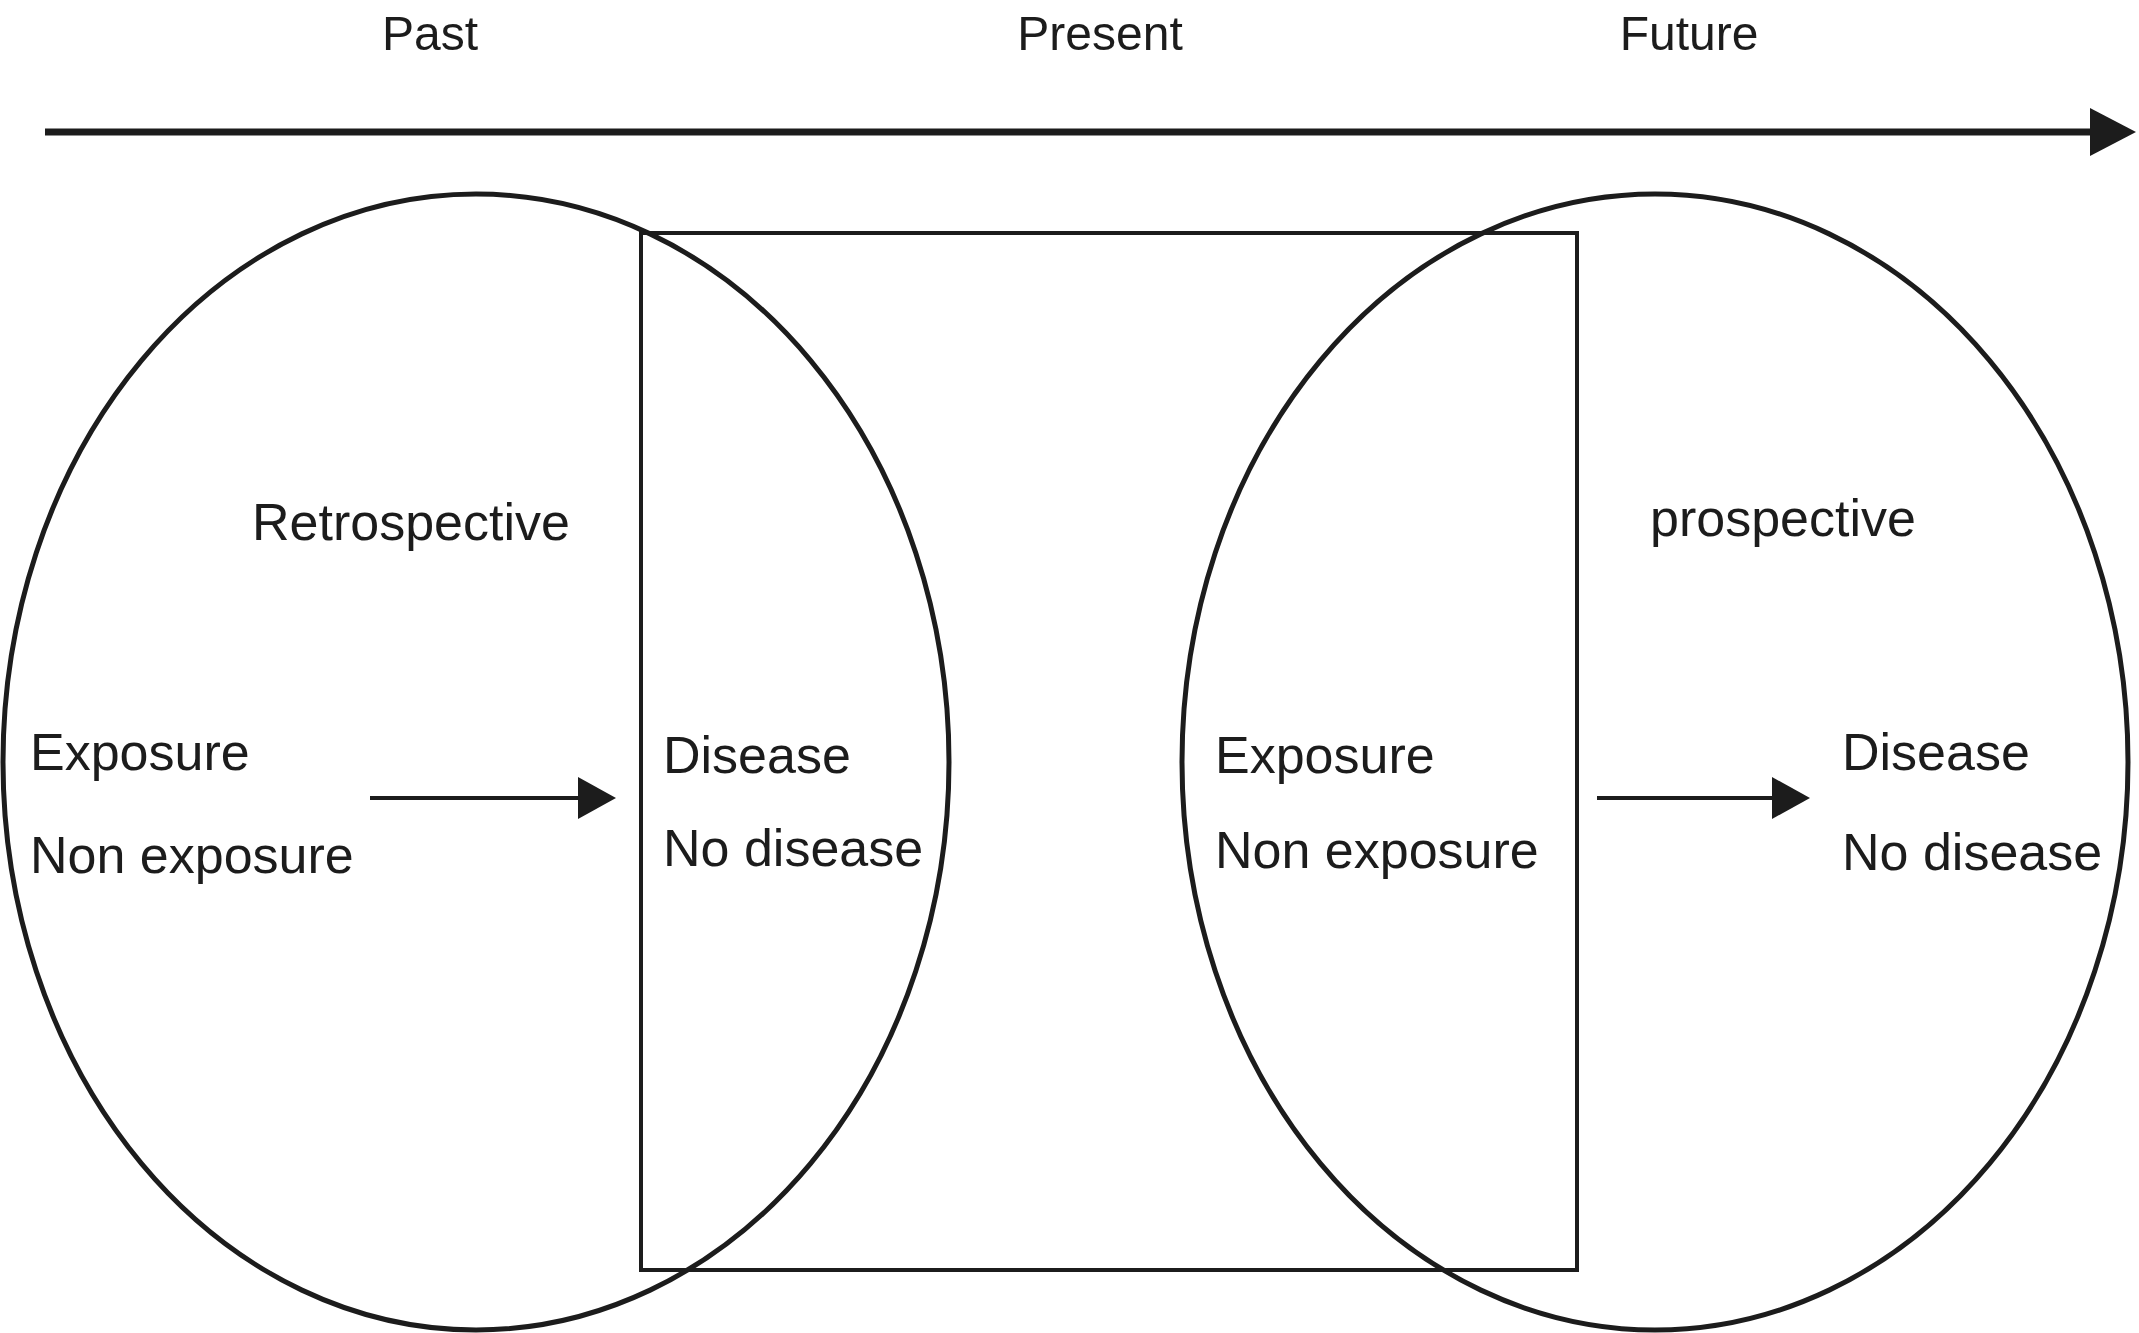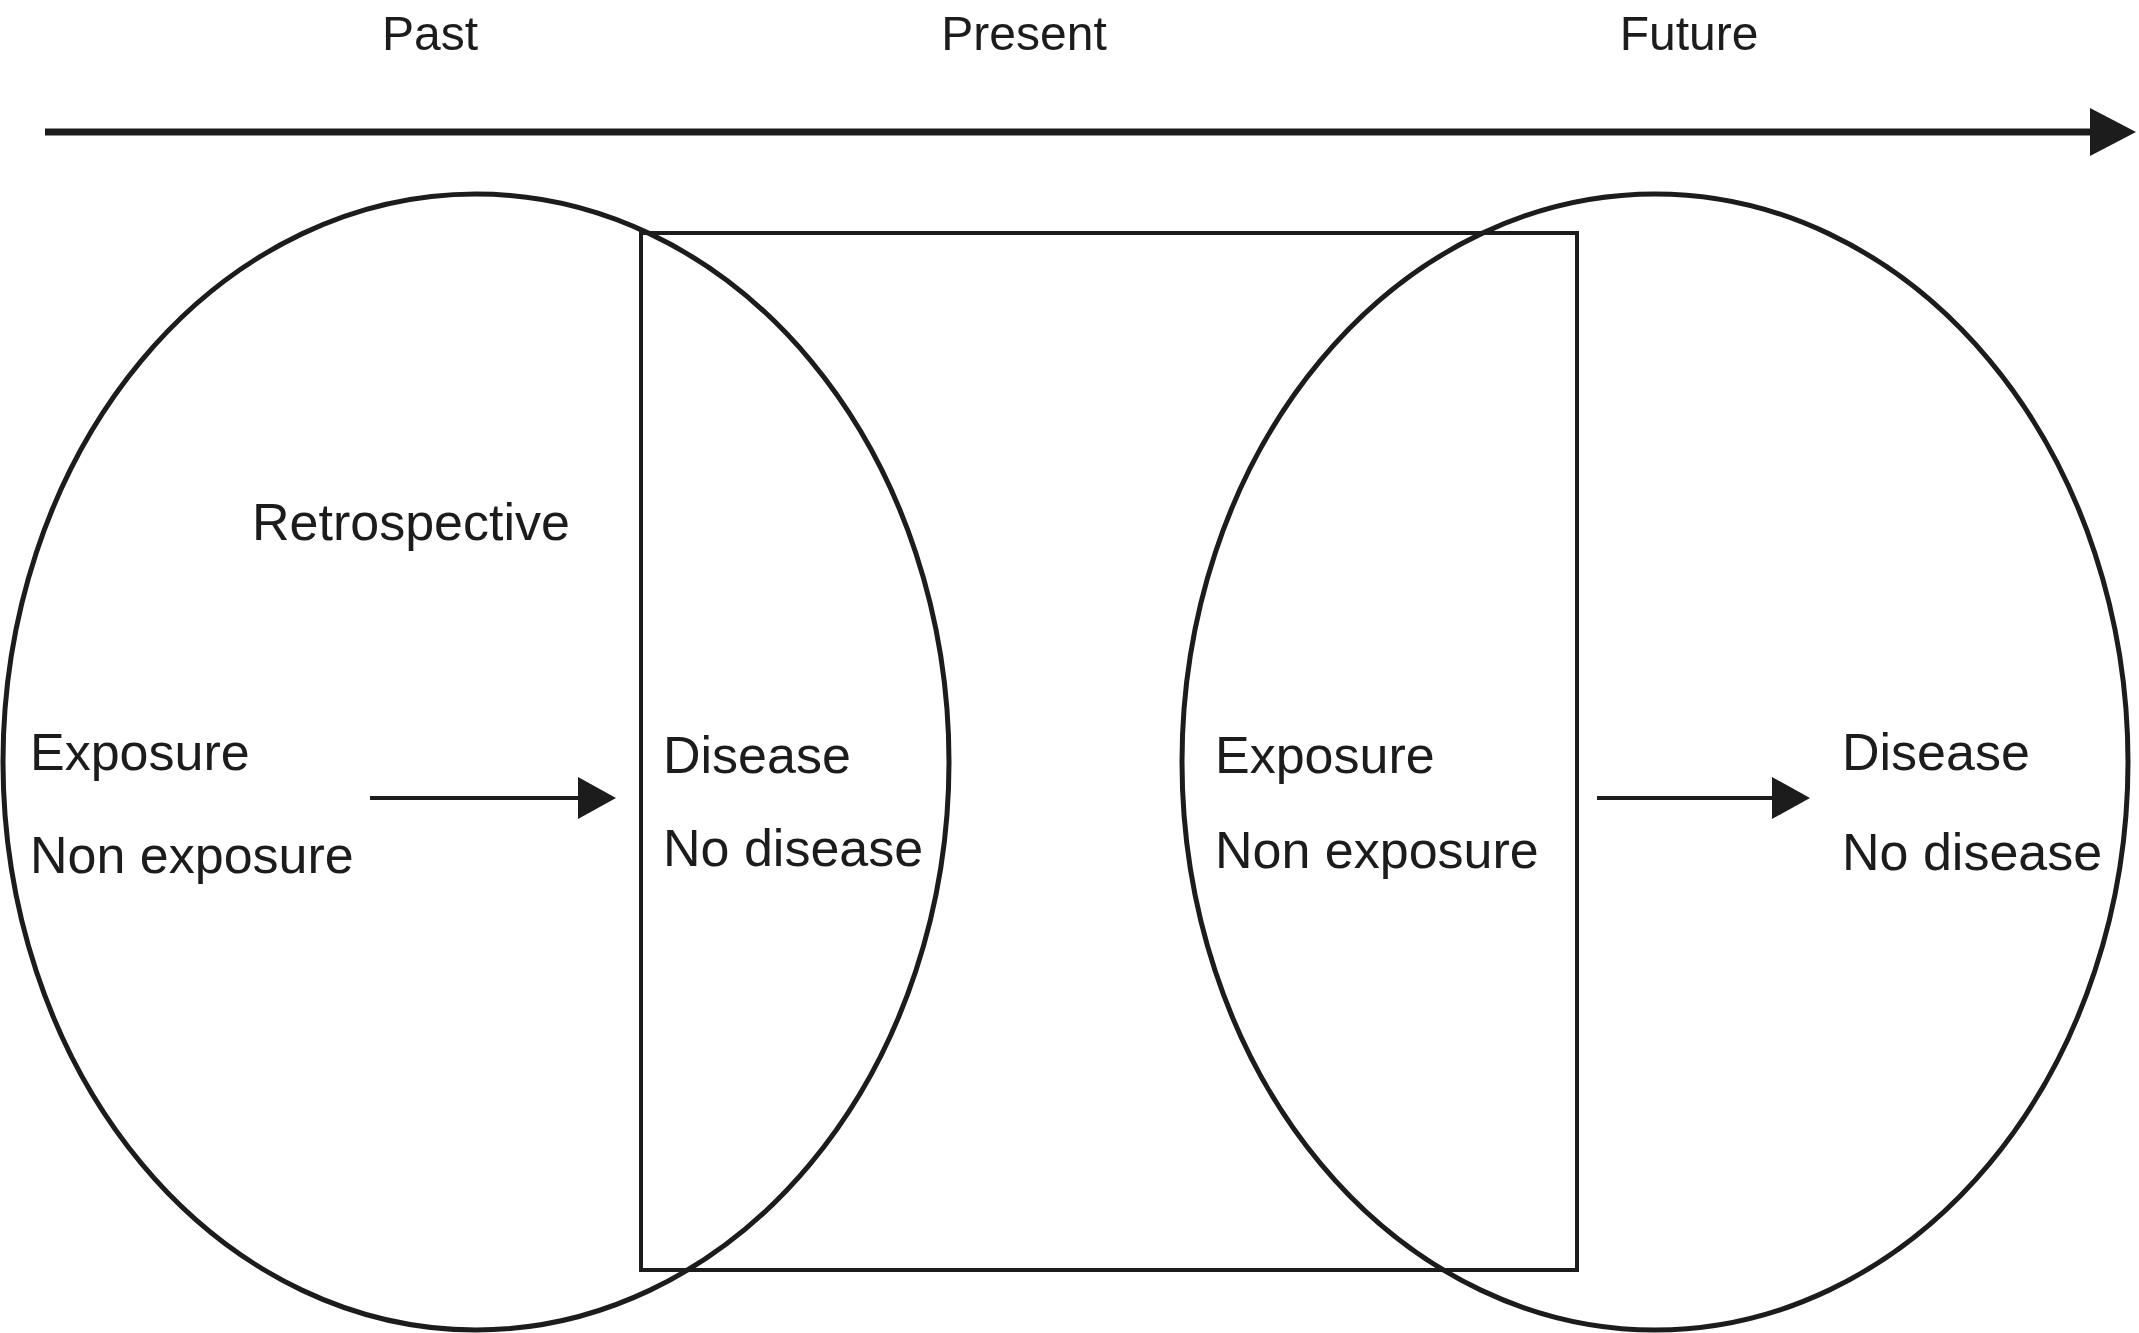--- a/index.html
+++ b/index.html
@@ -61,27 +61,28 @@
       <polygon points="578,777 616,798 578,819" fill="#1c1c1c"></polygon>
     </g>
 
     <g>
       <line x1="1597" y1="798" x2="1774" y2="798" stroke="#1c1c1c" stroke-width="4"></line>
       <polygon points="1772,777 1810,798 1772,819" fill="#1c1c1c"></polygon>
     </g>
   </svg>
 
   <div class="lbl timeline-lbl" style="left:430px; top:8px;">Past</div>
-  <div class="lbl timeline-lbl" style="left:1024px; top:8px;">Present</div>
+  <div class="lbl timeline-lbl" style="left:1100px; top:8px;">Present</div>
   <div class="lbl timeline-lbl" style="left:1654px; top:8px;margin-left:35px;">Future</div>
 
   <div class="lbl study-lbl" style="left:252px; top:494px;">Retrospective</div>
   <div class="lbl study-lbl" style="left:30px; top:724px;">Exposure</div>
   <div class="lbl study-lbl" style="left:30px; top:827px;">Non exposure</div>
   <div class="lbl study-lbl" style="left:663px; top:727px;">Disease</div>
   <div class="lbl study-lbl" style="left:663px; top:820px;">No disease</div>
 
+  <div class="lbl study-lbl" style="left:1650px; top:490px;">prospective</div>
   <div class="lbl study-lbl" style="left:1215px; top:727px;">Exposure</div>
   <div class="lbl study-lbl" style="left:1215px; top:822px;">Non exposure</div>
   <div class="lbl study-lbl" style="left:1842px; top:724px;">Disease</div>
   <div class="lbl study-lbl" style="left:1842px; top:824px;">No disease</div>
 
 </div>
 
 </body></html>

